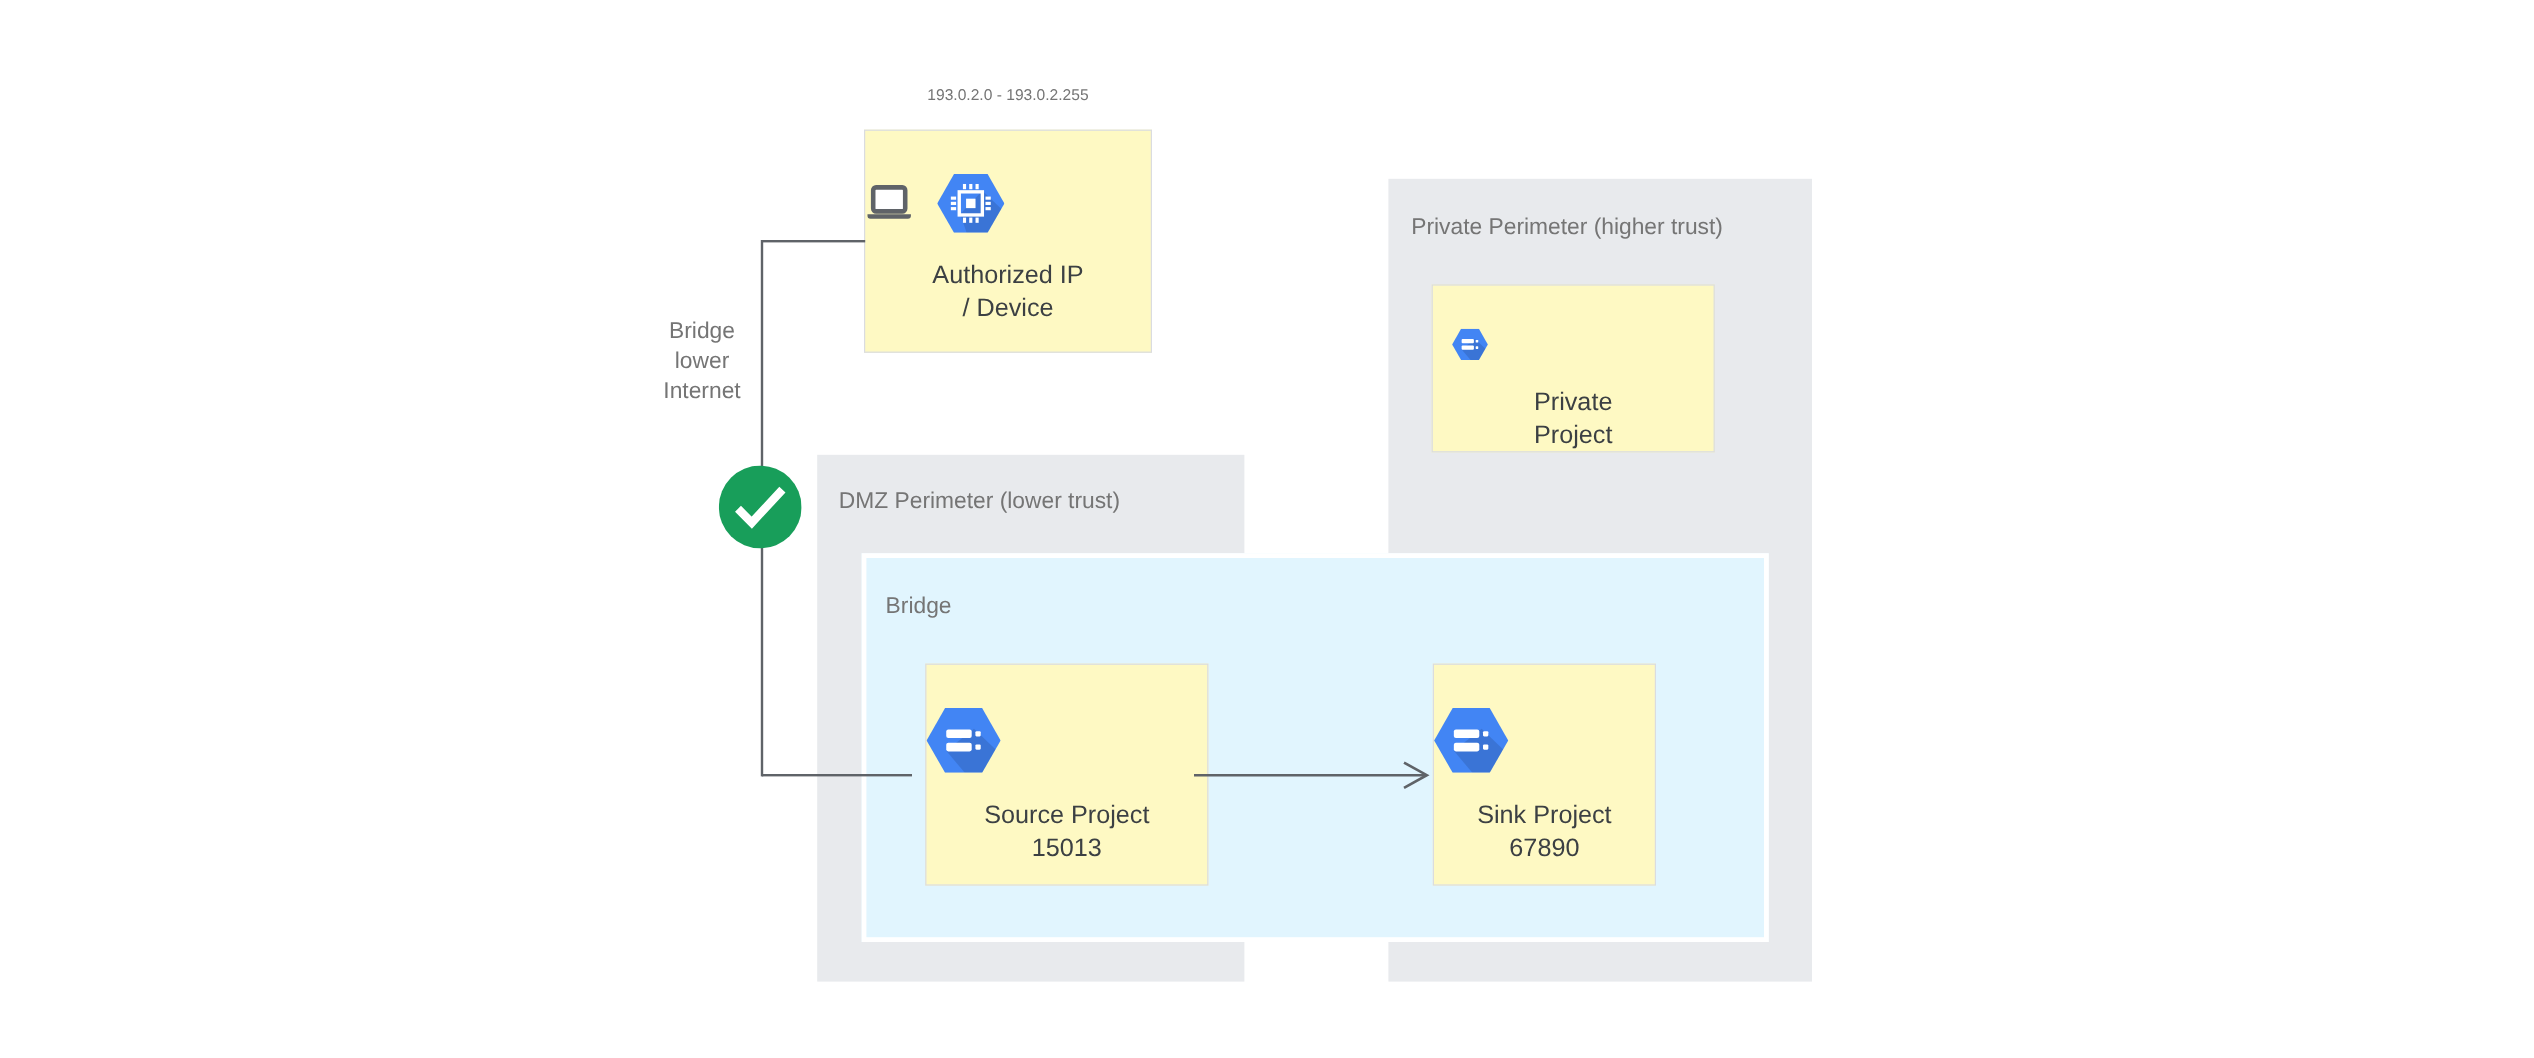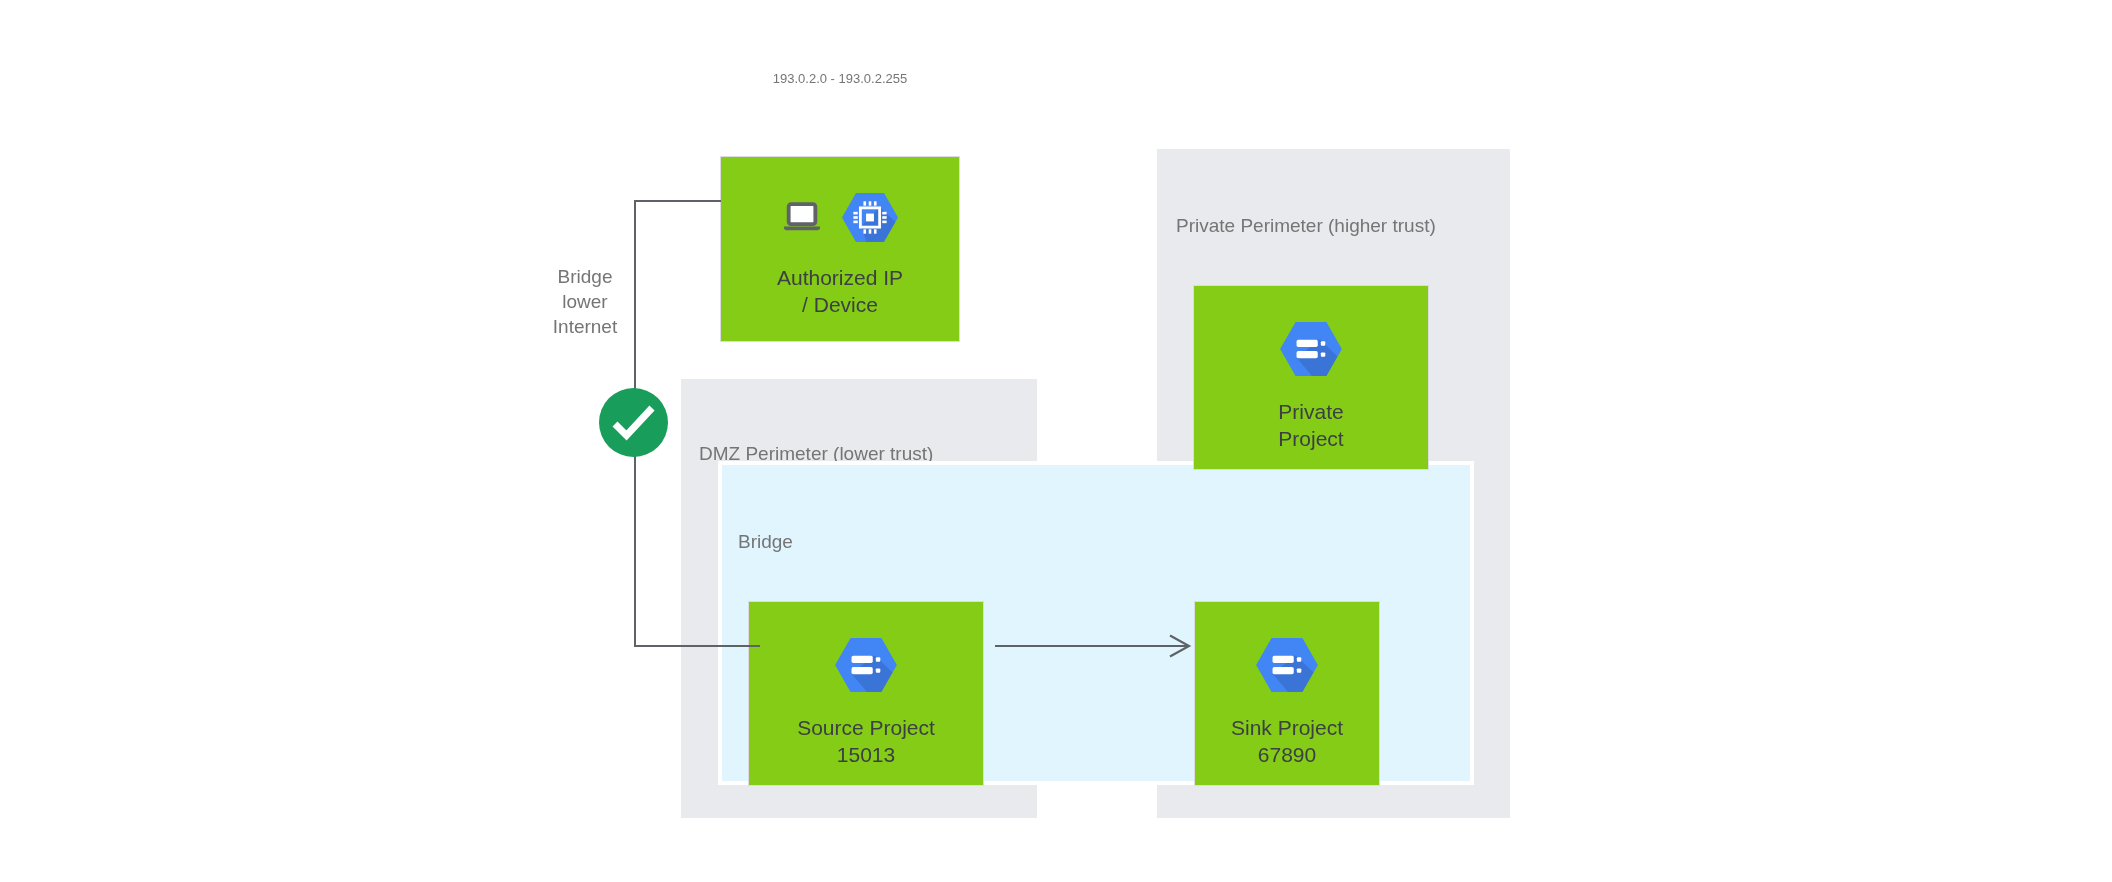--- a/index.html
+++ b/index.html
@@ -19,52 +19,49 @@
     z-index: 1;
   }
   #dmz-perimeter { left: 681px; top: 379px; width: 356px; height: 439px; }
   #private-perimeter { left: 1157px; top: 149px; width: 353px; height: 669px; }
 
   .perim-label {
     position: absolute;
     font-size: 19px;
     color: var(--label-gray, #757575);
     white-space: nowrap;
-    margin-top: 36px;
   }
   #dmz-perimeter .perim-label { left: 18px; top: 28px; }
   #private-perimeter .perim-label { left: 19px; top: 30px; }
 
   
   #bridge-zone {
     position: absolute;
     left: 718px; top: 461px;
     width: 748px; height: 316px;
     background: var(--bridge-blue, #E1F5FE);
     border: 4px solid #ffffff;
     z-index: 2;
   }
   #bridge-zone .perim-label { left: 16px; top: 30px; }
 
   
   .node {
     position: absolute;
-    background: #84cc16;
+    background: #fef9c3;
     border: 1.5px solid var(--box-border, #DADCE0);
     z-index: 3;
     display: flex;
     flex-direction: column;
-    align-items: center;
     box-sizing: border-box;
-    margin-top: 48px;
   }
   #authorized-node { left: 720px; top: 108px; width: 240px; height: 186px; }
-  #source-node     { left: 748px; top: 553px; width: 236px; height: 185px; }
+  #source-node     { left: 771px; top: 553px; width: 236px; height: 185px; }
   #sink-node       { left: 1194px; top: 553px; width: 186px; height: 185px; }
-  #private-node    { left: 1193px; top: 237px; width: 236px; height: 185px; }
+  #private-node    { left: 1193px; top: 237px; width: 236px; height: 140px; }
 
   .icon-row { display: flex; align-items: center; gap: 20px; margin-top: 36px; }
   .node > .hex-icon { margin-top: 36px; }
   .node-text {
     margin-top: 22px;
     font-size: 21px;
     line-height: 27px;
     color: var(--text-dark, #3C4043);
     text-align: center;
     white-space: nowrap;

